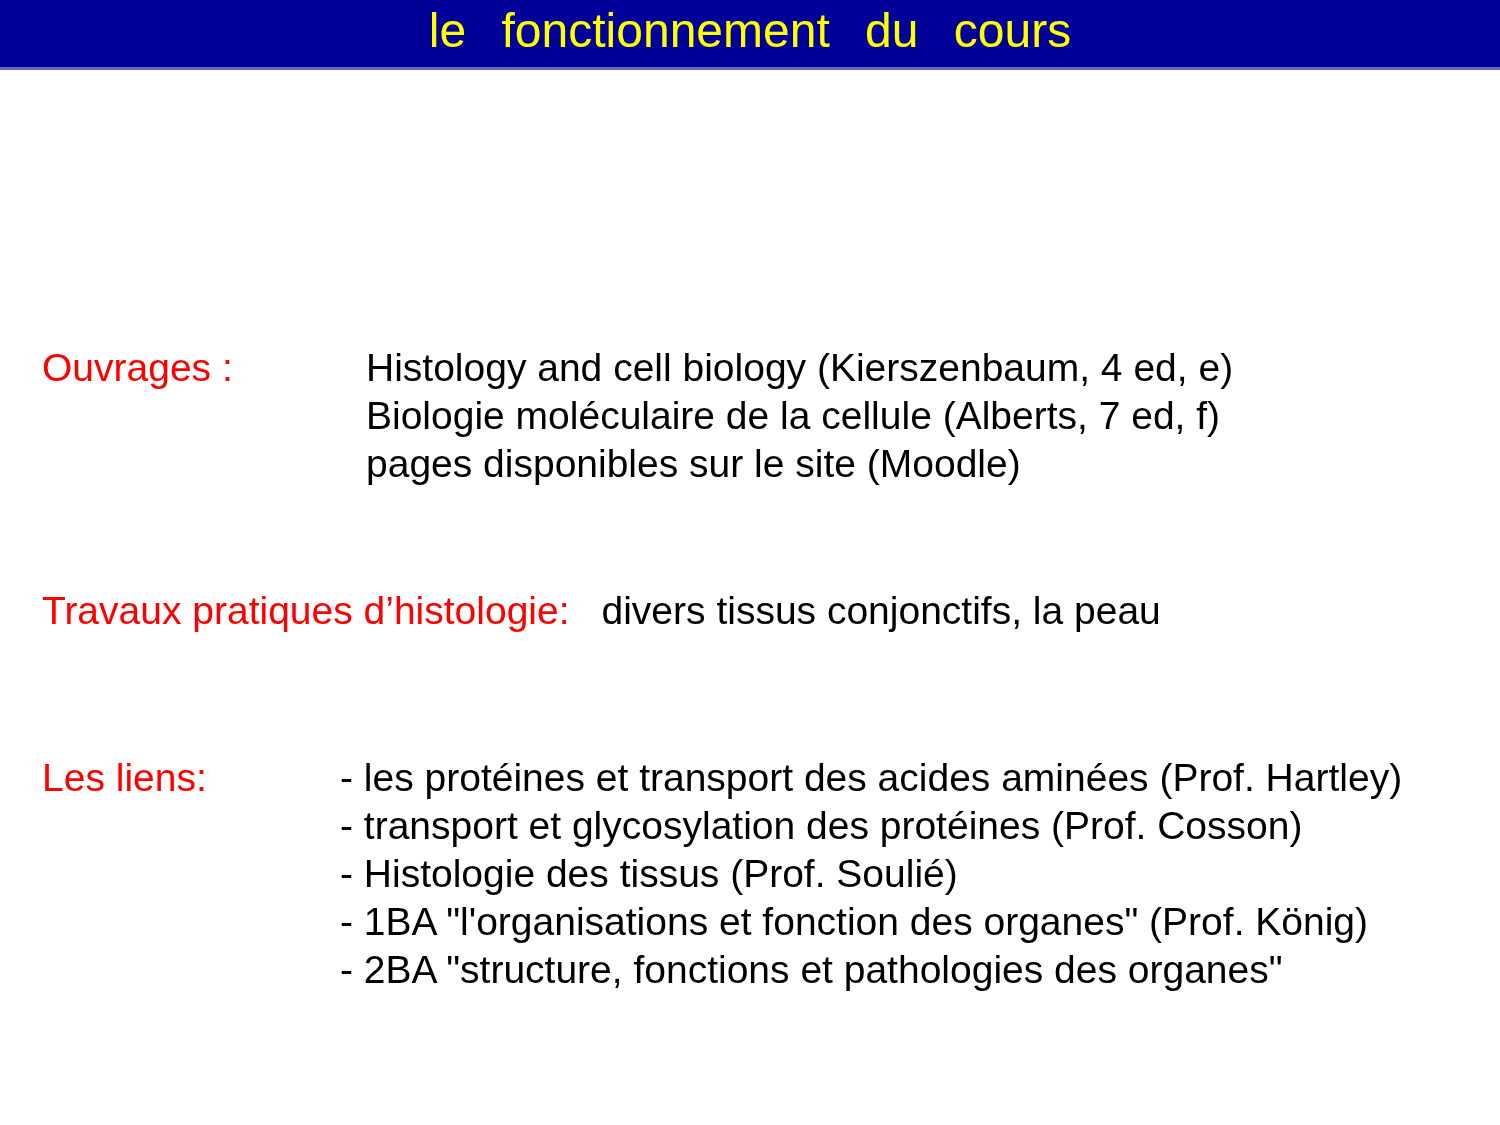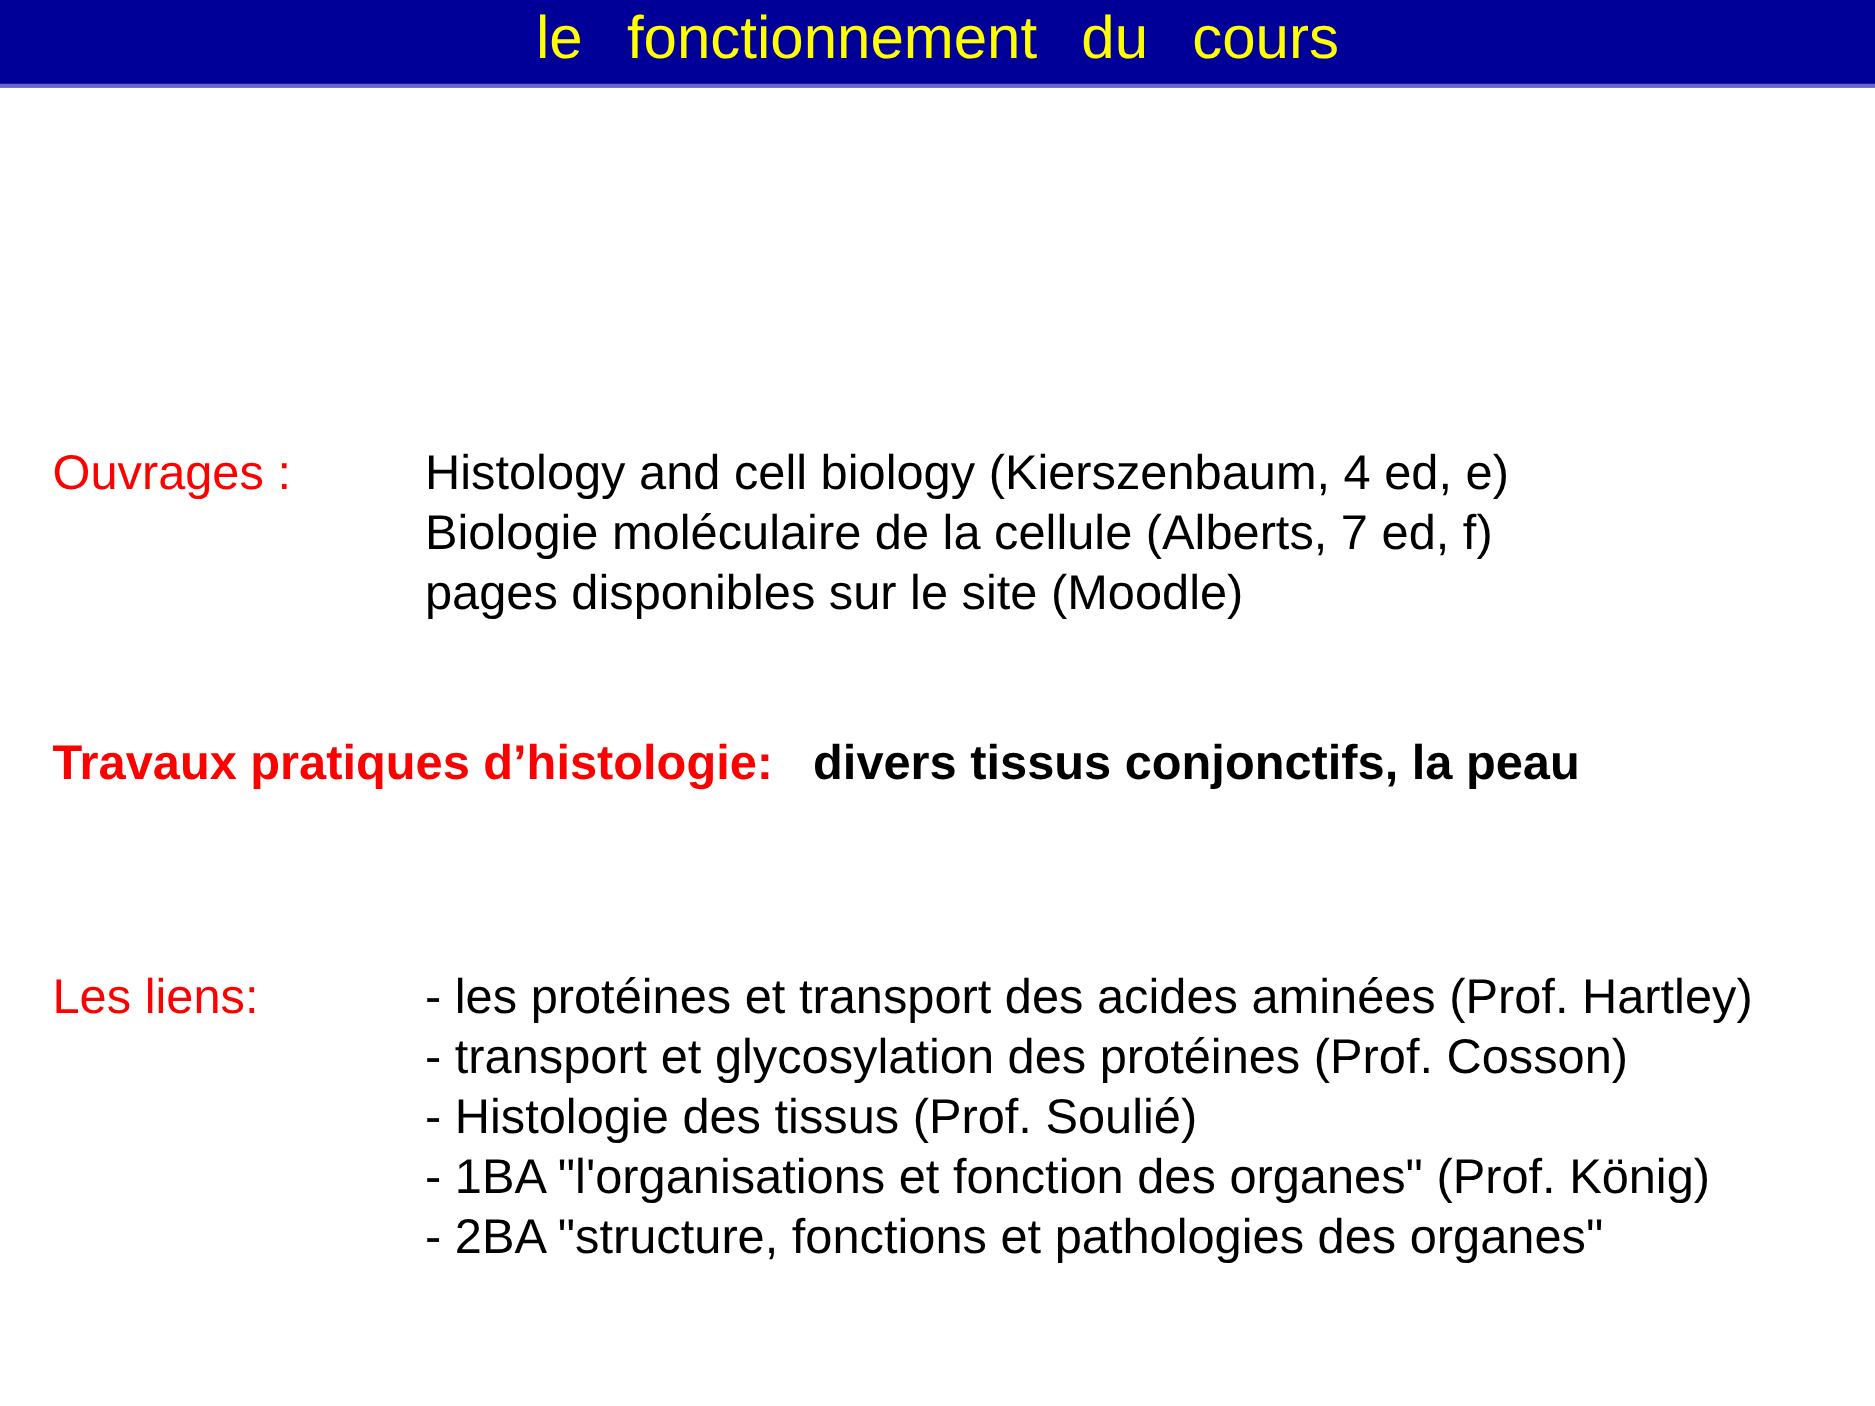--- a/index.html
+++ b/index.html
@@ -53,23 +53,23 @@
   .label-col {
     width: 298px; 
   }
   .label-inline {
     margin-right: 32px;
   }
   .content .line {
     white-space: nowrap;
   }
   .row-cours    { top: 195px; }
-  .row-ouvrages { top: 355px; }
-  .row-travaux  { top: 587px; font-weight: bold; }
-  .row-liens    { top: 754px; margin-top: 20px; }
+  .row-ouvrages { top: 344px; gap: 26px; }
+  .row-travaux  { top: 587px; }
+  .row-liens    { top: 754px; }
 </style>
 </head>
 <body>
 
 <div class="slide">
 
   <header class="title-bar">
     <h1 class="slide-title">le fonctionnement du cours</h1>
   </header>
 

